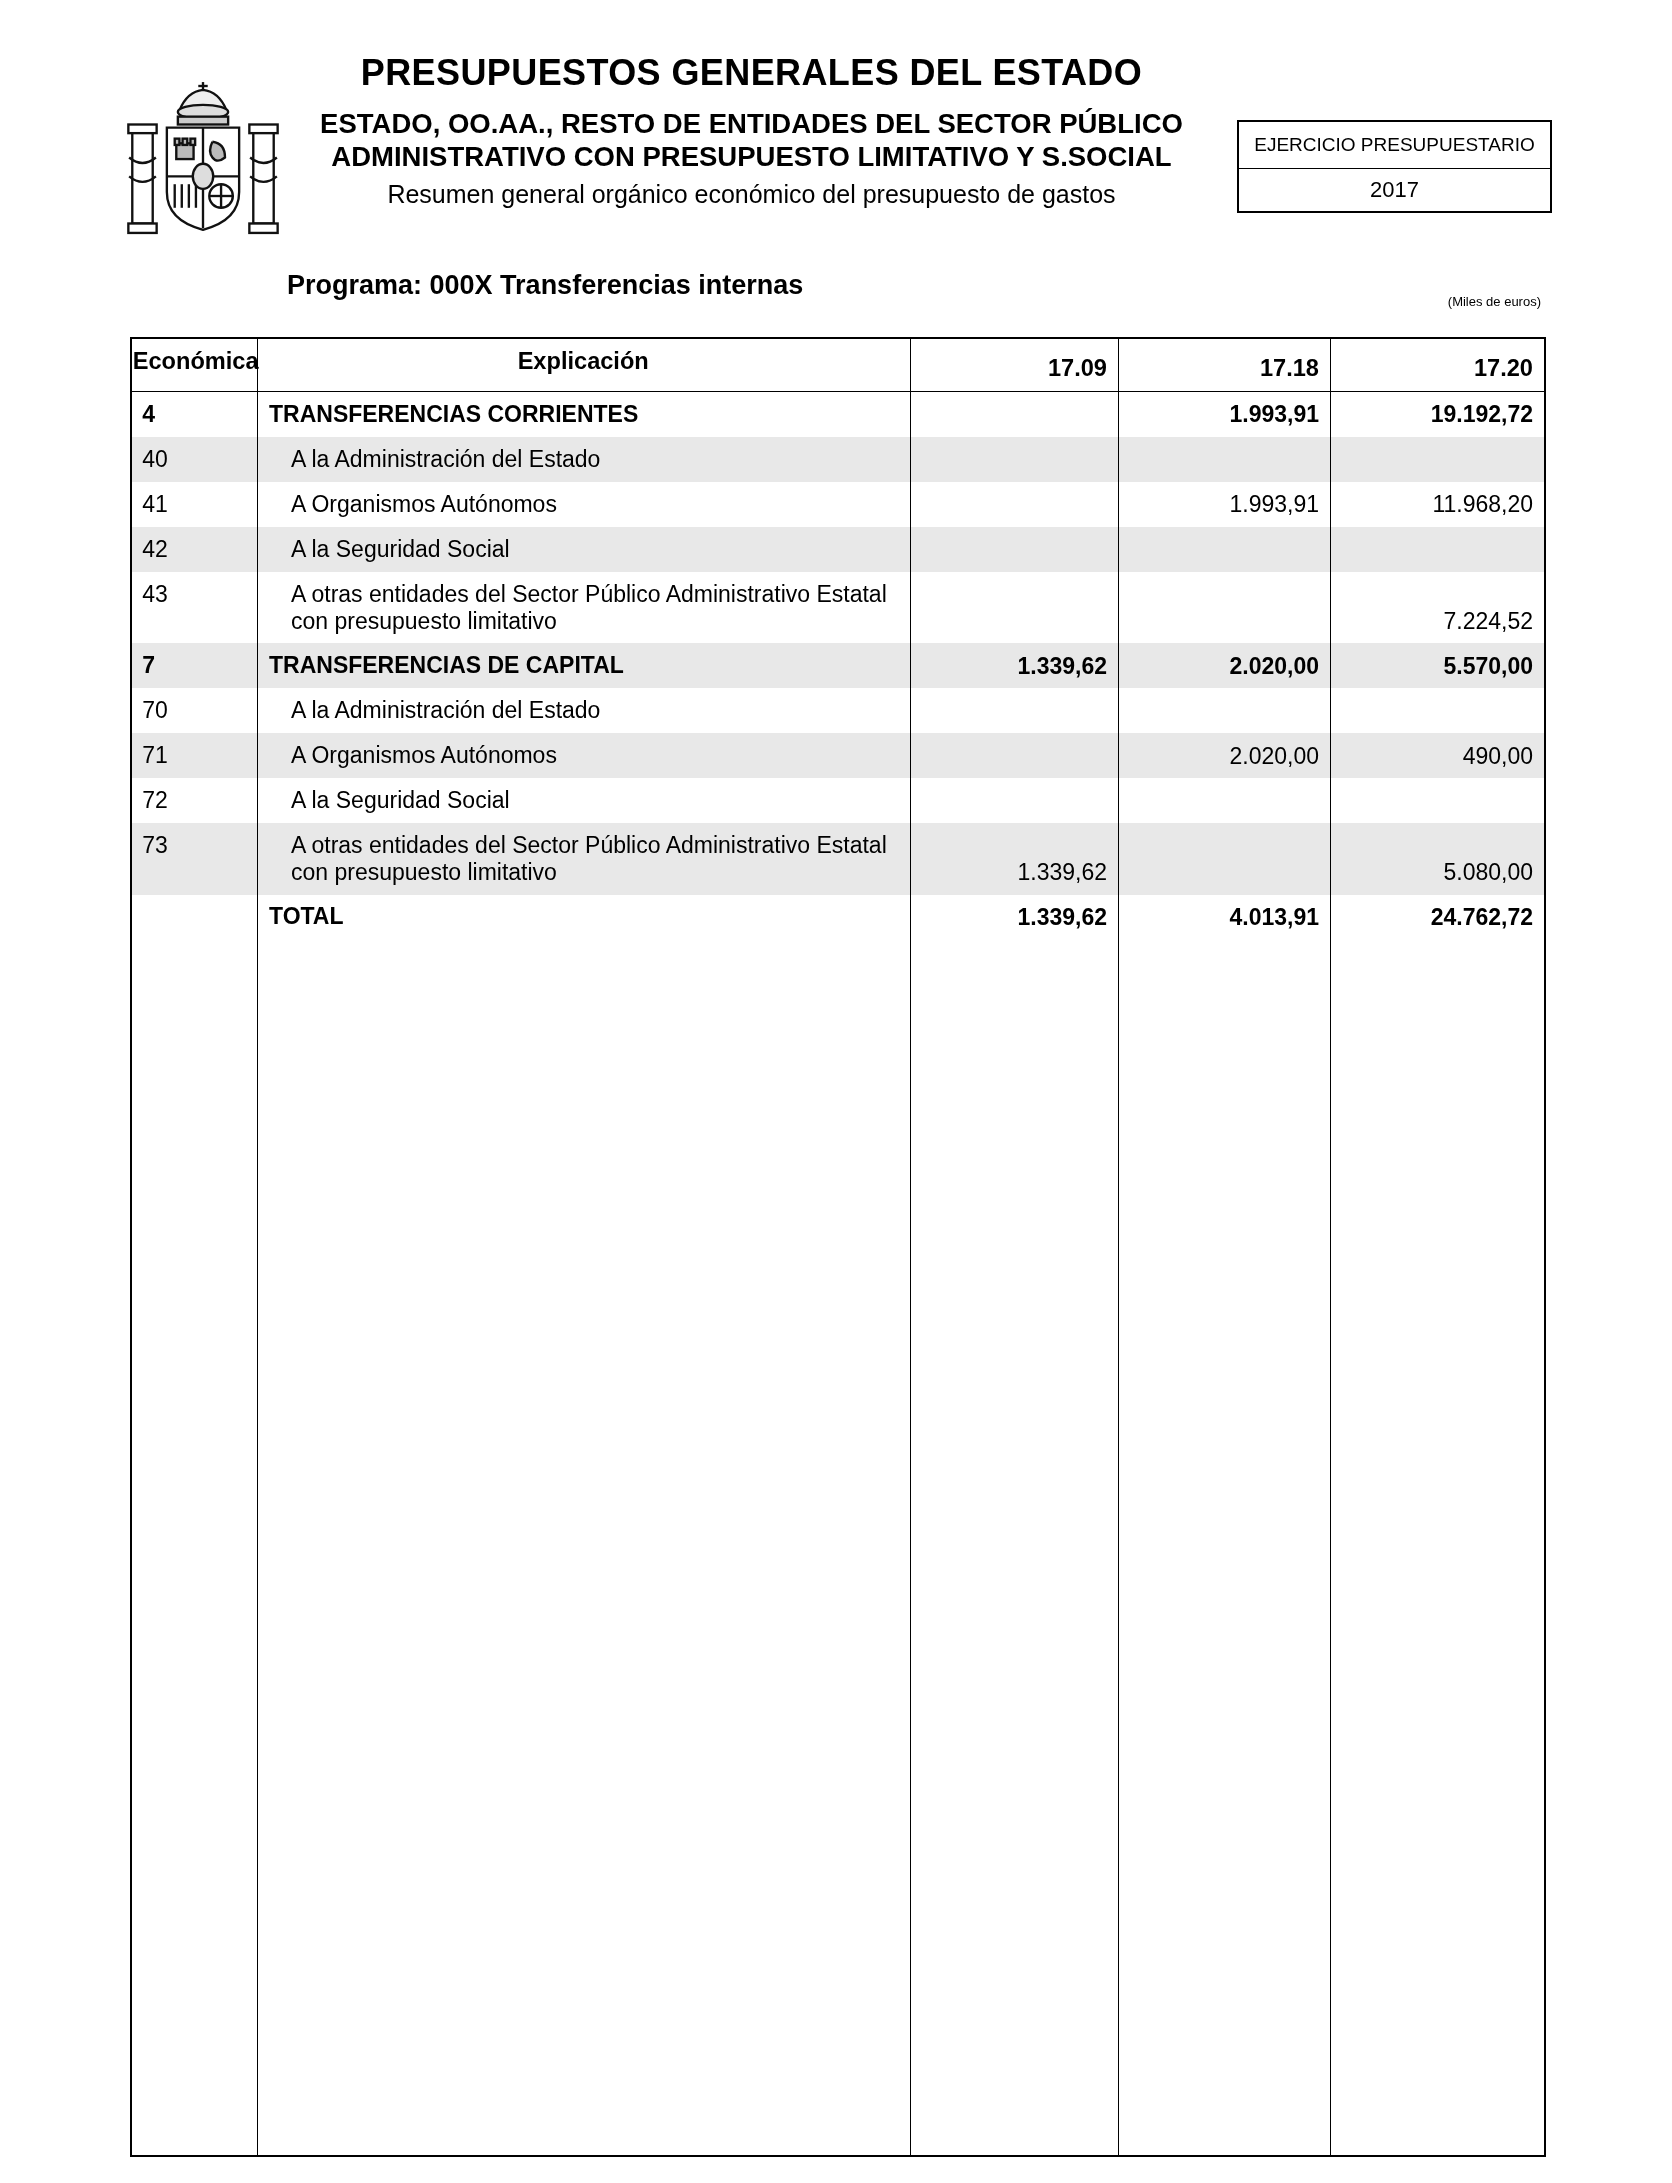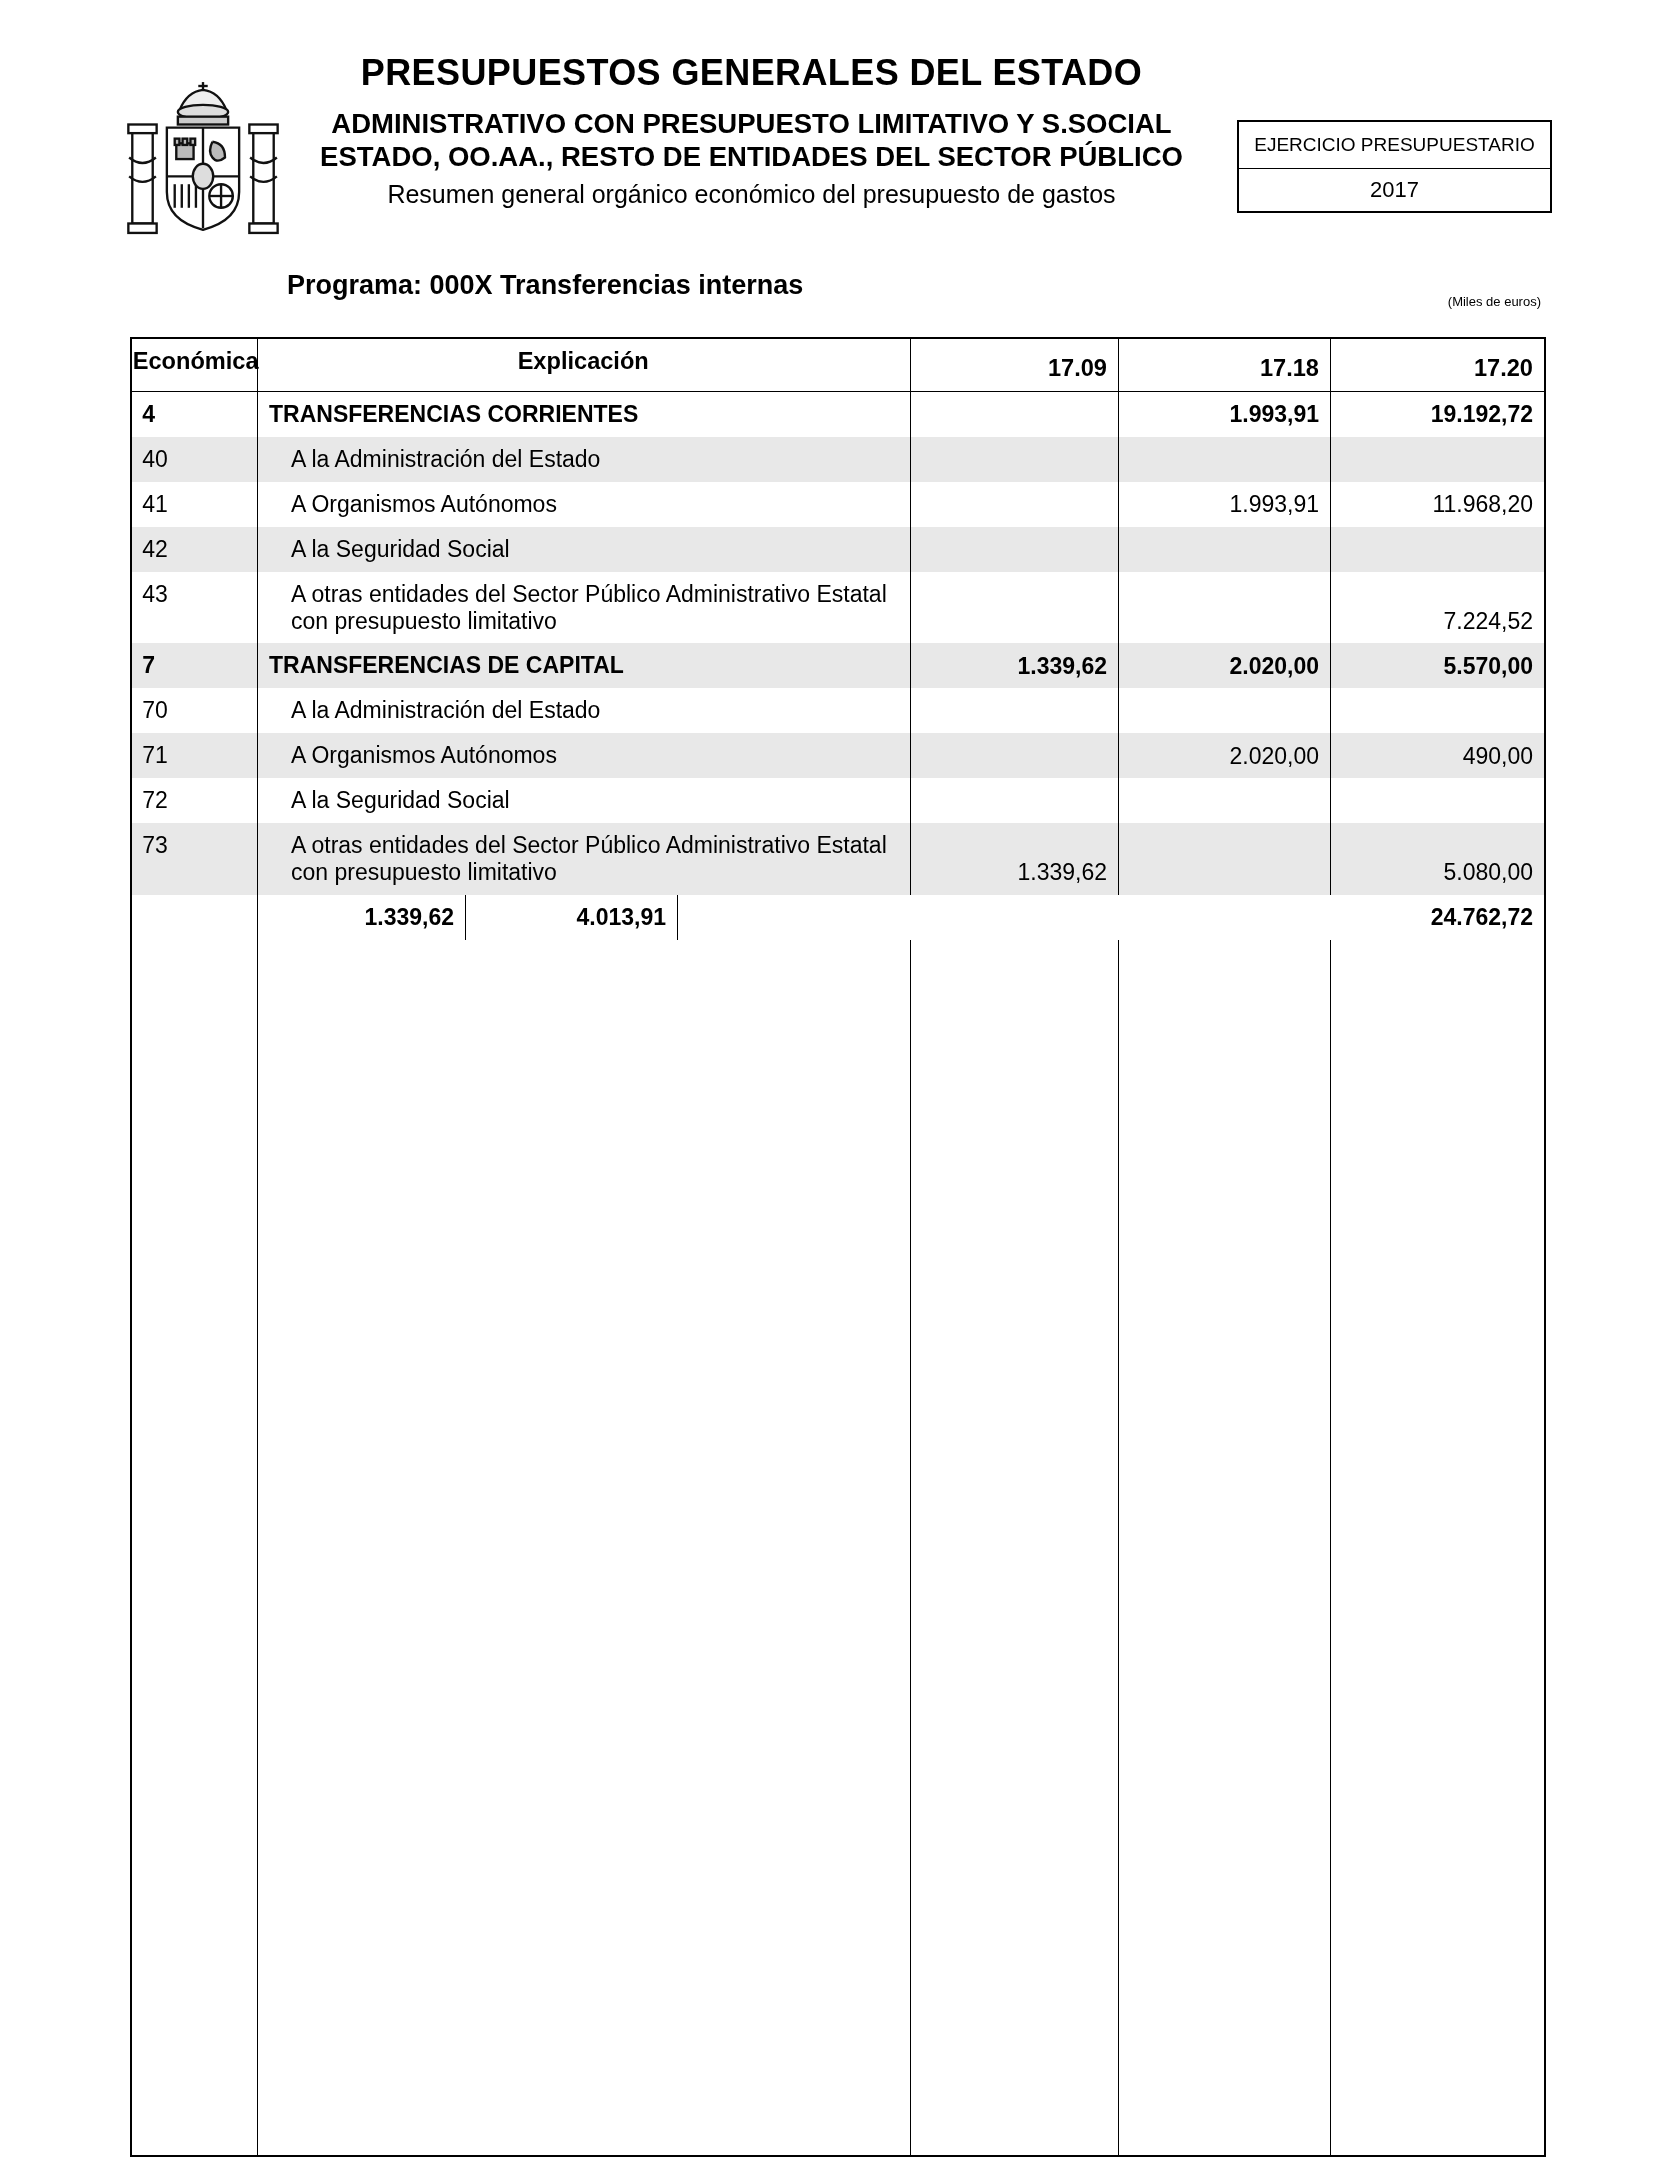--- a/index.html
+++ b/index.html
@@ -99,22 +99,22 @@
       <line x1="121" y1="130" x2="121" y2="160"></line>
 
       <ellipse cx="98" cy="120" rx="13" ry="16" fill="#ddd"></ellipse>
     </g>
   </svg>
 </div>
 
 <div class="title-block">
   <div class="doc-title">PRESUPUESTOS GENERALES DEL ESTADO</div>
   <div class="doc-subtitle">
+    <div>ESTADO, OO.AA., RESTO DE ENTIDADES DEL SECTOR PÚBLICO</div>
     <div>ADMINISTRATIVO CON PRESUPUESTO LIMITATIVO Y S.SOCIAL</div>
-    <div>ESTADO, OO.AA., RESTO DE ENTIDADES DEL SECTOR PÚBLICO</div>
   </div>
   <div class="doc-summary">Resumen general orgánico económico del presupuesto de gastos</div>
 </div>
 
 <div class="exercise-box">
   <div class="exercise-label">EJERCICIO PRESUPUESTARIO</div>
   <div class="exercise-year">2017</div>
 </div>
 
 <div class="program-line">Programa: 000X Transferencias internas</div>
@@ -205,20 +205,21 @@
   <div class="row tbody-row sub shaded">
     <div class="c econ">73</div>
     <div class="c desc">A otras entidades del Sector Público Administrativo Estatal con presupuesto limitativo</div>
     <div class="c n">1.339,62</div>
     <div class="c n n2"></div>
     <div class="c n n2 last">5.080,00</div>
   </div>
 
   <div class="row tbody-row bold">
     <div class="c econ"></div>
+    <div class="c desc">TOTAL</div>
     <div class="c n">1.339,62</div>
     <div class="c n n2">4.013,91</div>
     <div class="c n n2 last">24.762,72</div>
   </div>
 
   <div class="row filler">
     <div class="c econ"></div>
     <div class="c desc"></div>
     <div class="c n"></div>
     <div class="c n n2"></div>

